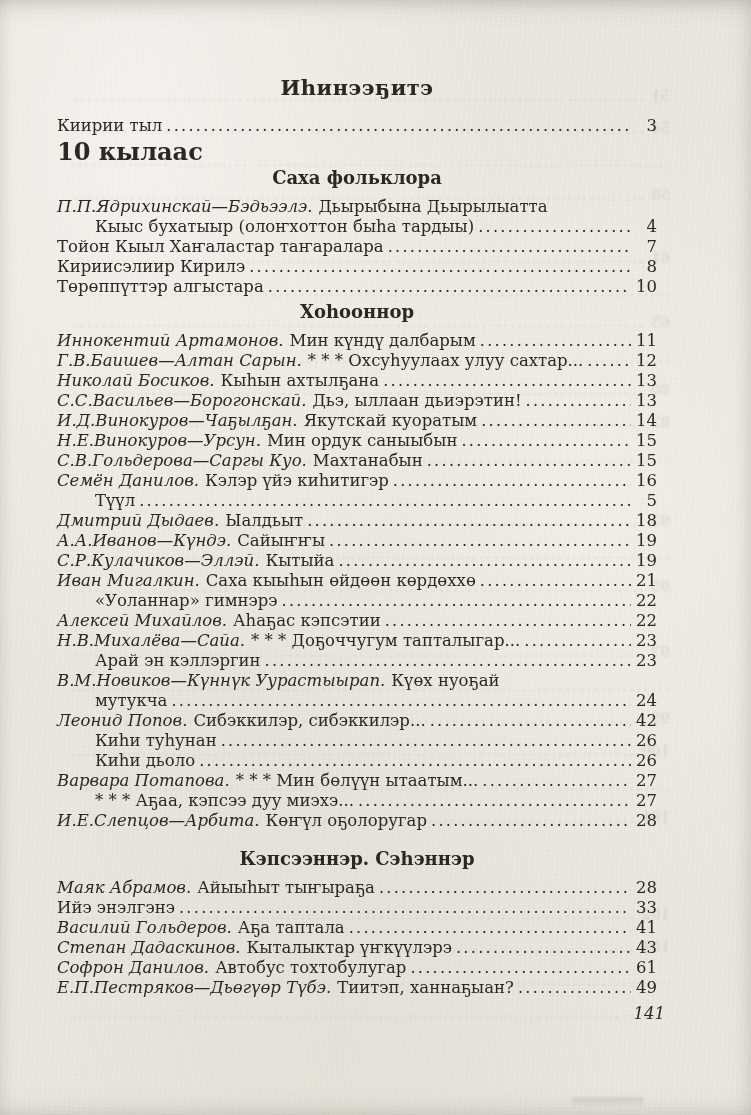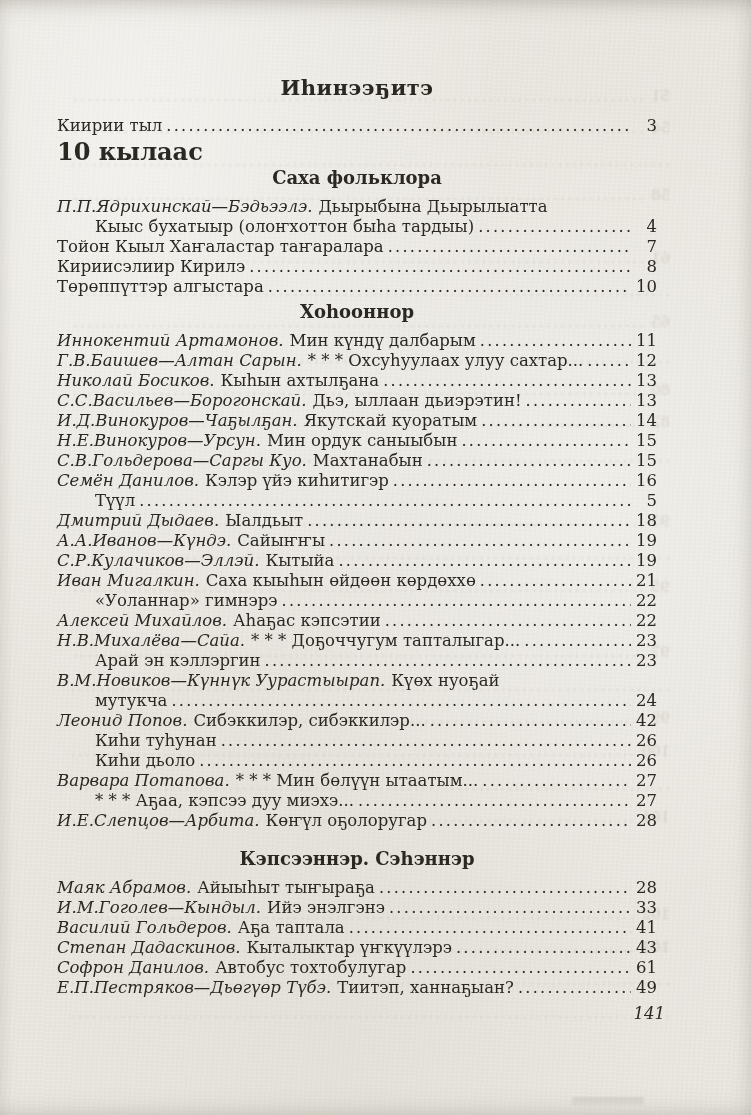--- a/index.html
+++ b/index.html
@@ -355,21 +355,20 @@
         </div>
         <div class="section-heading s3">Кэпсээннэр. Сэһэннэр</div>
         <div class="entries">
           <div class="entry">
             <span class="author">Маяк Абрамов.</span>
             <span class="etitle">Айыыһыт тыҥыраҕа</span>
             <span class="leader"></span>
             <span class="pagenum">28</span>
           </div>
           <div class="entry">
-            <span class="author">И.М.Гоголев—Кындыл.</span>
             <span class="etitle">Ийэ энэлгэнэ</span>
             <span class="leader"></span>
             <span class="pagenum">33</span>
           </div>
           <div class="entry">
             <span class="author">Василий Гольдеров.</span>
             <span class="etitle">Аҕа таптала</span>
             <span class="leader"></span>
             <span class="pagenum">41</span>
           </div>

